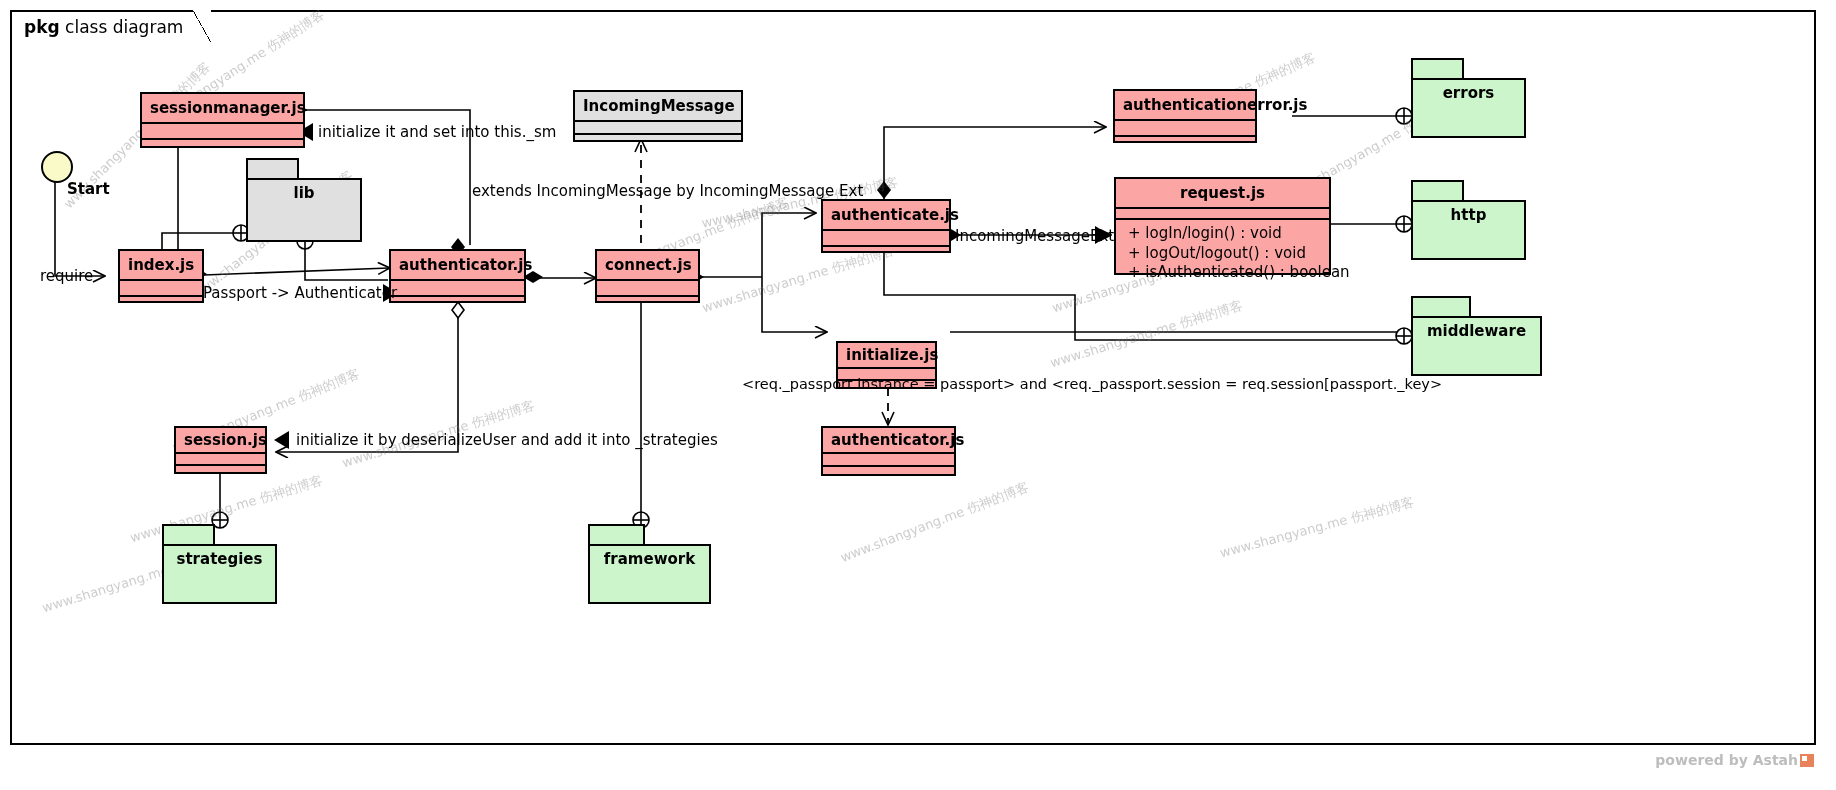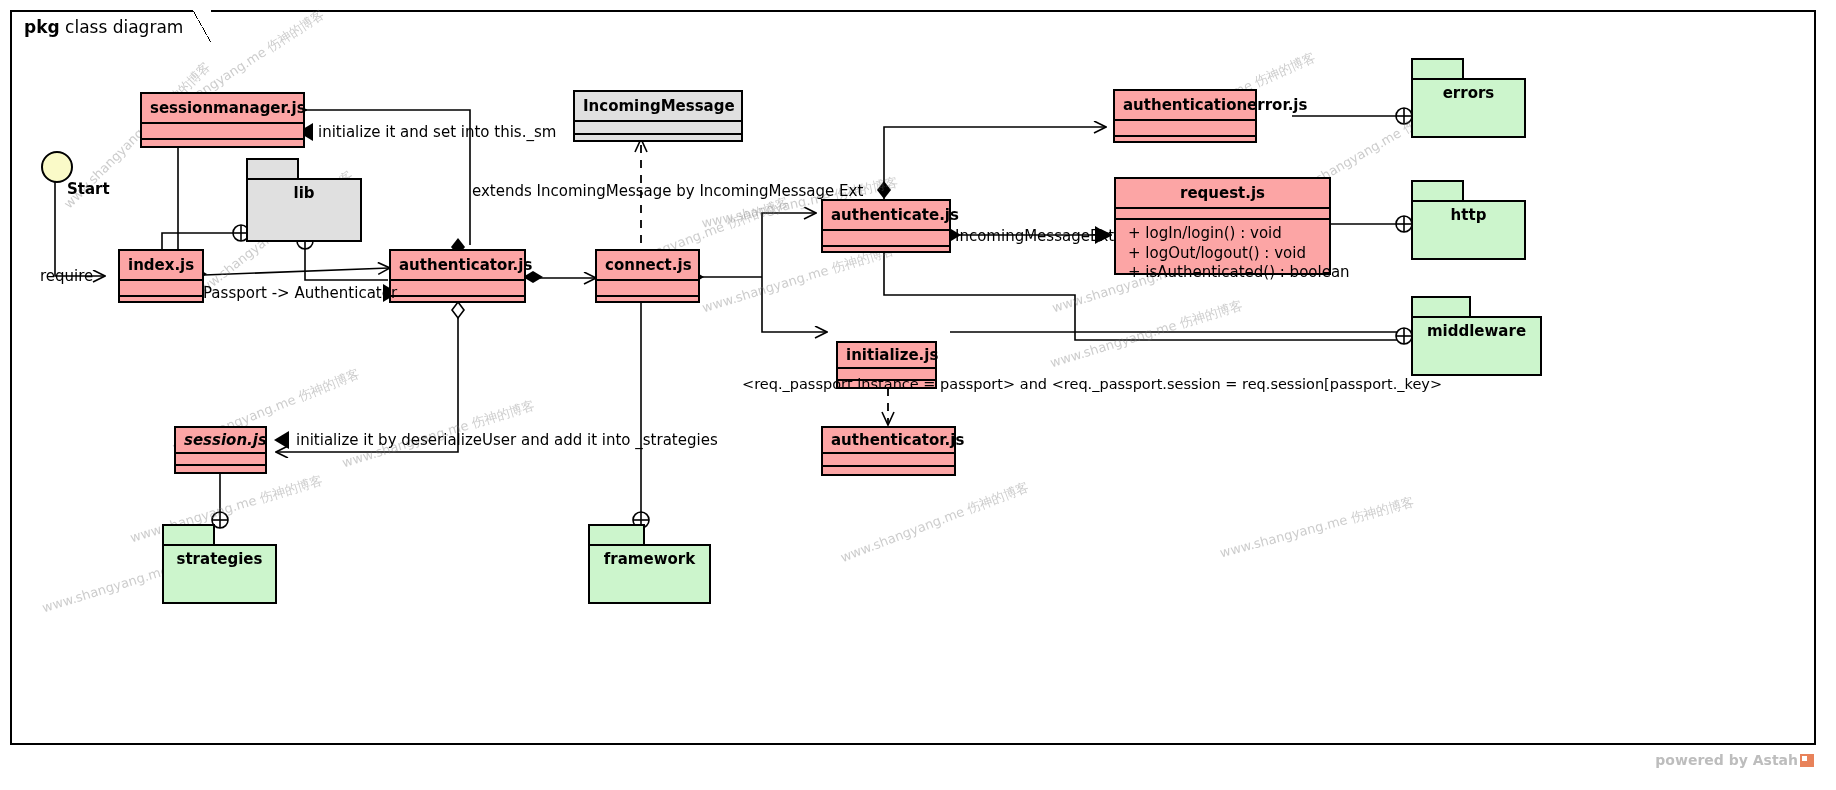--- a/index.html
+++ b/index.html
@@ -257,21 +257,21 @@
 
 <div class="cls" style="left:821px;top:426px;width:135px;height:50px;">
   <div class="nm" style="padding:3px 8px;">authenticator.js</div>
   <div class="sep"></div>
   <div class="comp" style="height:11px;"></div>
   <div class="sep"></div>
   <div class="comp" style="height:11px;"></div>
 </div>
 
 <div class="cls" style="left:174px;top:426px;width:93px;height:48px;">
-  <div class="nm" style="padding:3px 8px;font-style:italic;">session.js</div>
+  <div class="nm" style="padding:3px 8px;">session.js</div>
   <div class="sep"></div>
   <div class="comp" style="height:10px;"></div>
   <div class="sep"></div>
   <div class="comp" style="height:10px;"></div>
 </div>
 
 <div class="pkgbox" style="left:1411px;top:58px;width:115px;height:80px;">
   <div class="tab"></div>
   <div class="body"></div>
   <div class="lbl">errors</div>

